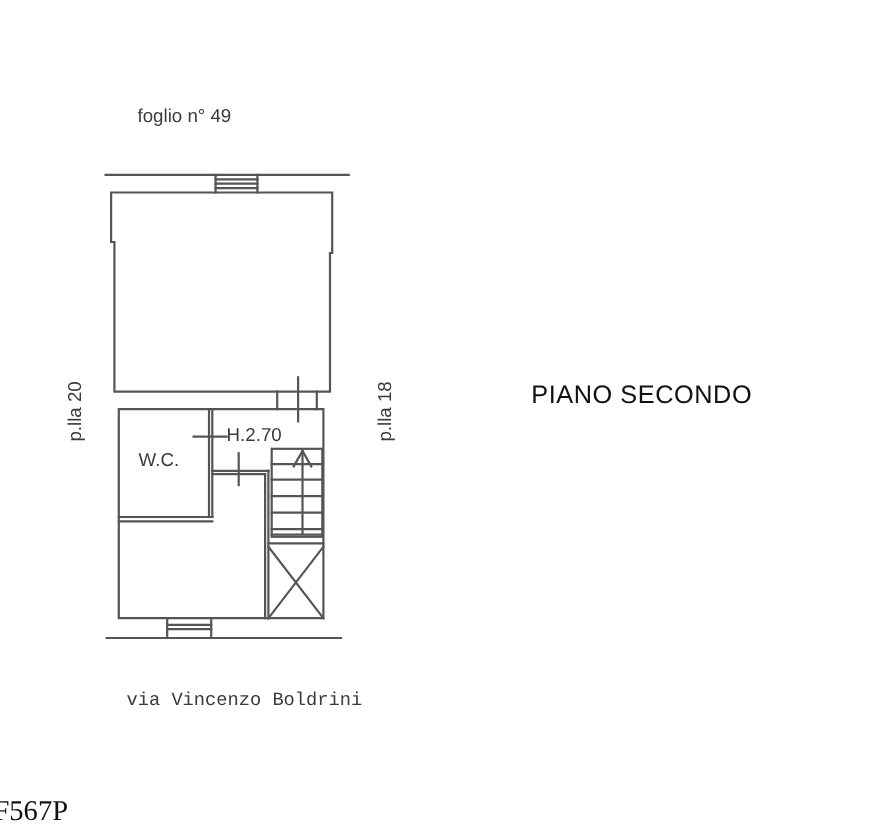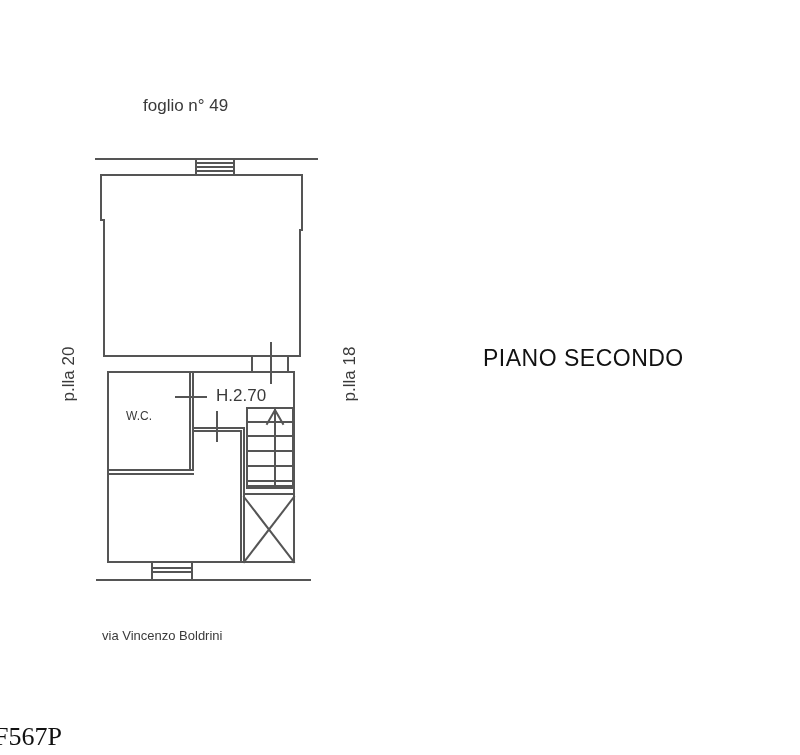--- a/index.html
+++ b/index.html
@@ -1,22 +1,22 @@
 <!DOCTYPE html>
 <html><head>
   <meta charset="utf-8">
   <style>
     html, body { margin: 0; padding: 0; background: #ffffff; }
     body { width: 800px; height: 755px; position: relative; overflow: hidden; font-family: "Liberation Sans", sans-serif; }
     .plan { position: absolute; left: 0; top: 0; }
     .lbl { position: absolute; color: #3a3a3a; font-family: "Liberation Sans", sans-serif; white-space: nowrap; }
-    .foglio { left: 143px; top: 96px; font-size: 17px; }
-    .via { left: 102px; top: 628px; font-size: 13px; }
-    .wc { left: 126px; top: 409px; font-size: 12px; }
-    .h { left: 216px; top: 386px; font-size: 17px; }
+    .foglio { left: 125px; top: 96px; font-size: 17px; }
+    .via { left: 115px; top: 628px; font-size: 17px; font-family: Liberation Mono, monospace; }
+    .wc { left: 126px; top: 409px; font-size: 17px; }
+    .h { left: 206px; top: 386px; font-size: 17px; }
     .rot { position: absolute; font-size: 17px; color: #3a3a3a; transform: rotate(-90deg); transform-origin: center center; white-space: nowrap; }
     .pll20 { left: 34px; top: 364px; width: 70px; text-align: center; }
     .pll18 { left: 315px; top: 364px; width: 70px; text-align: center; }
     .piano { position: absolute; left: 483px; top: 345px; font-size: 23px; color: #111; letter-spacing: 0.5px; white-space: nowrap; }
     .code { position: absolute; left: -6px; top: 722px; font-size: 26px; font-family: "Liberation Serif", serif; color: #111; white-space: nowrap; }
   </style>
 </head>
 <body>
 
 <svg class="plan" width="800" height="755" viewBox="0 0 800 755" xmlns="http://www.w3.org/2000/svg">

